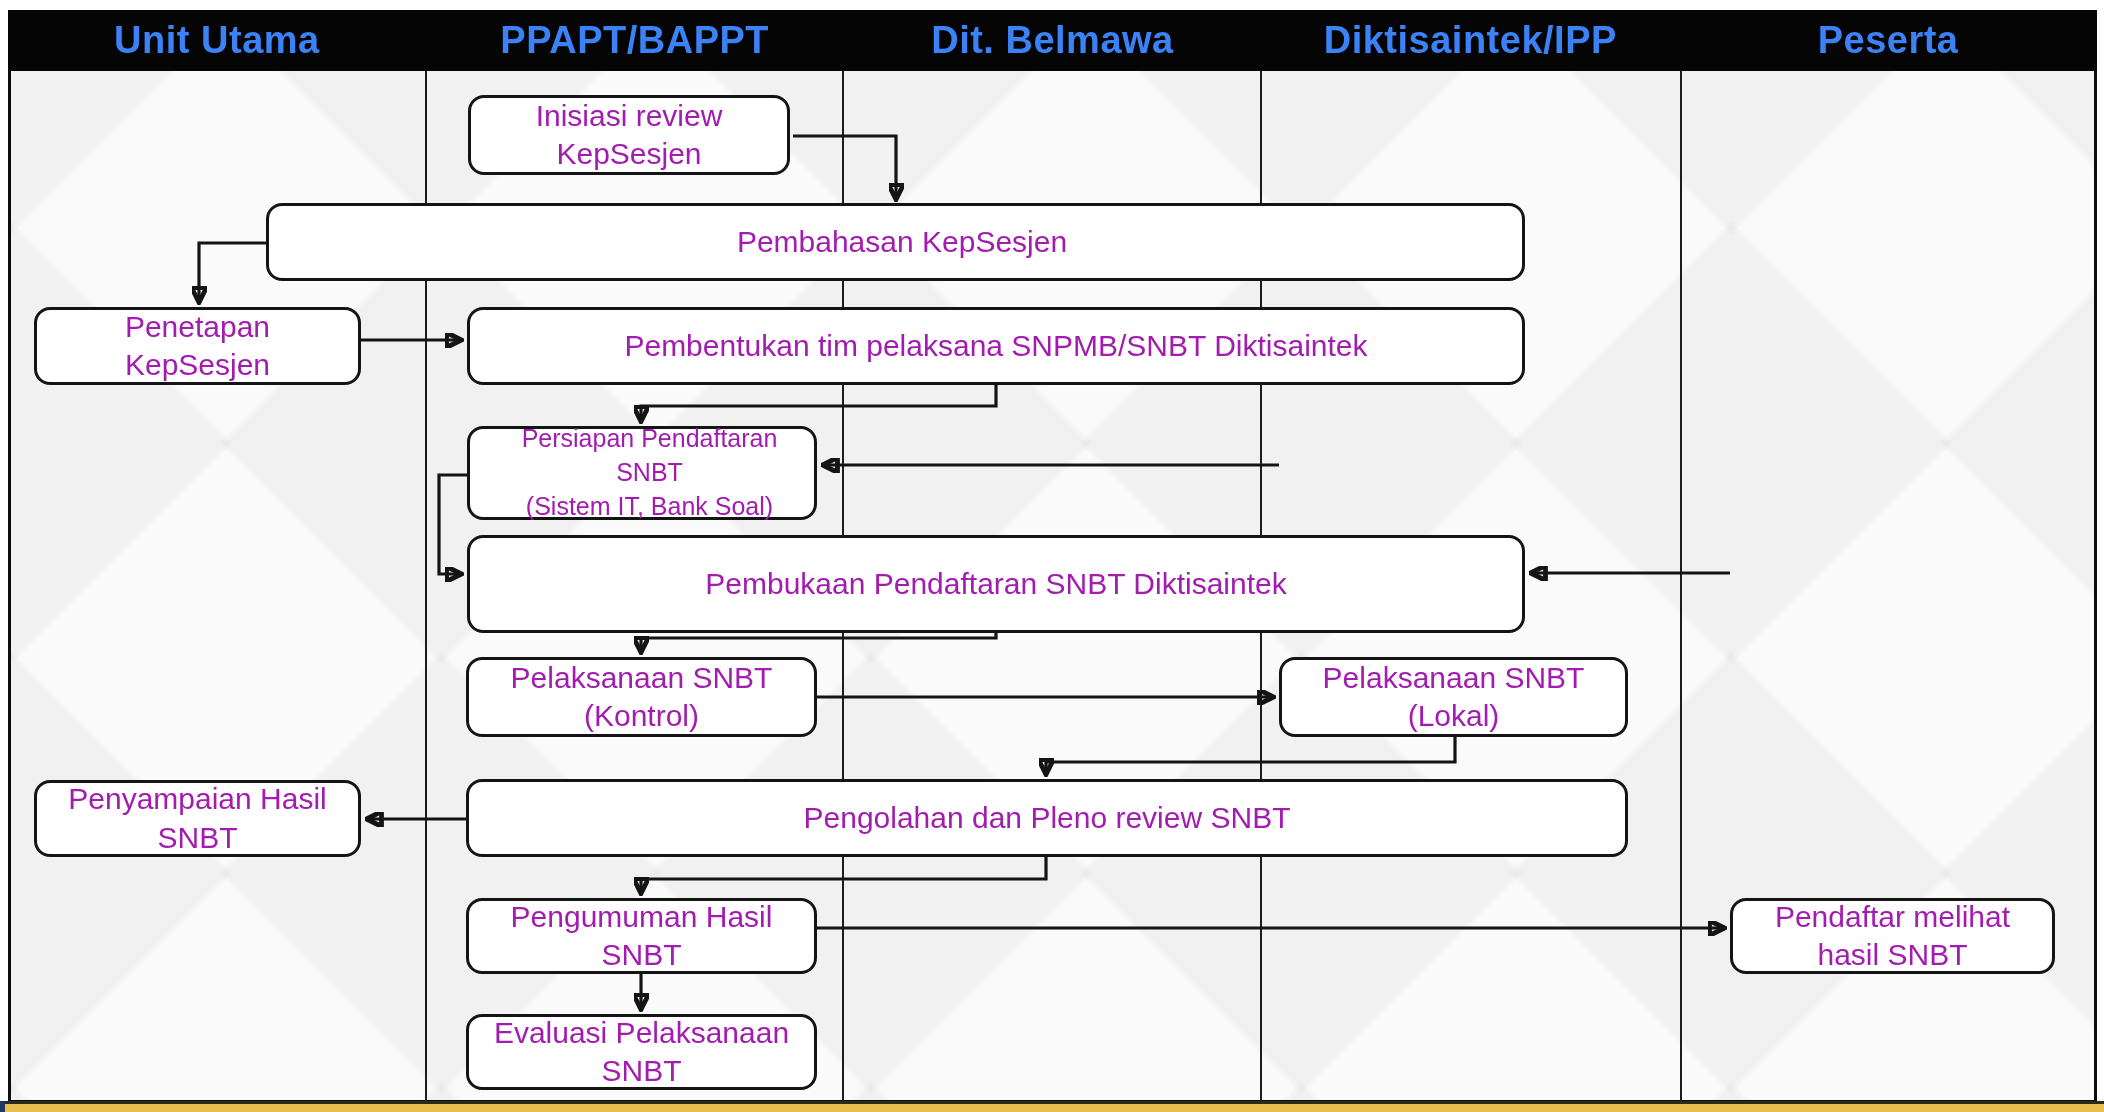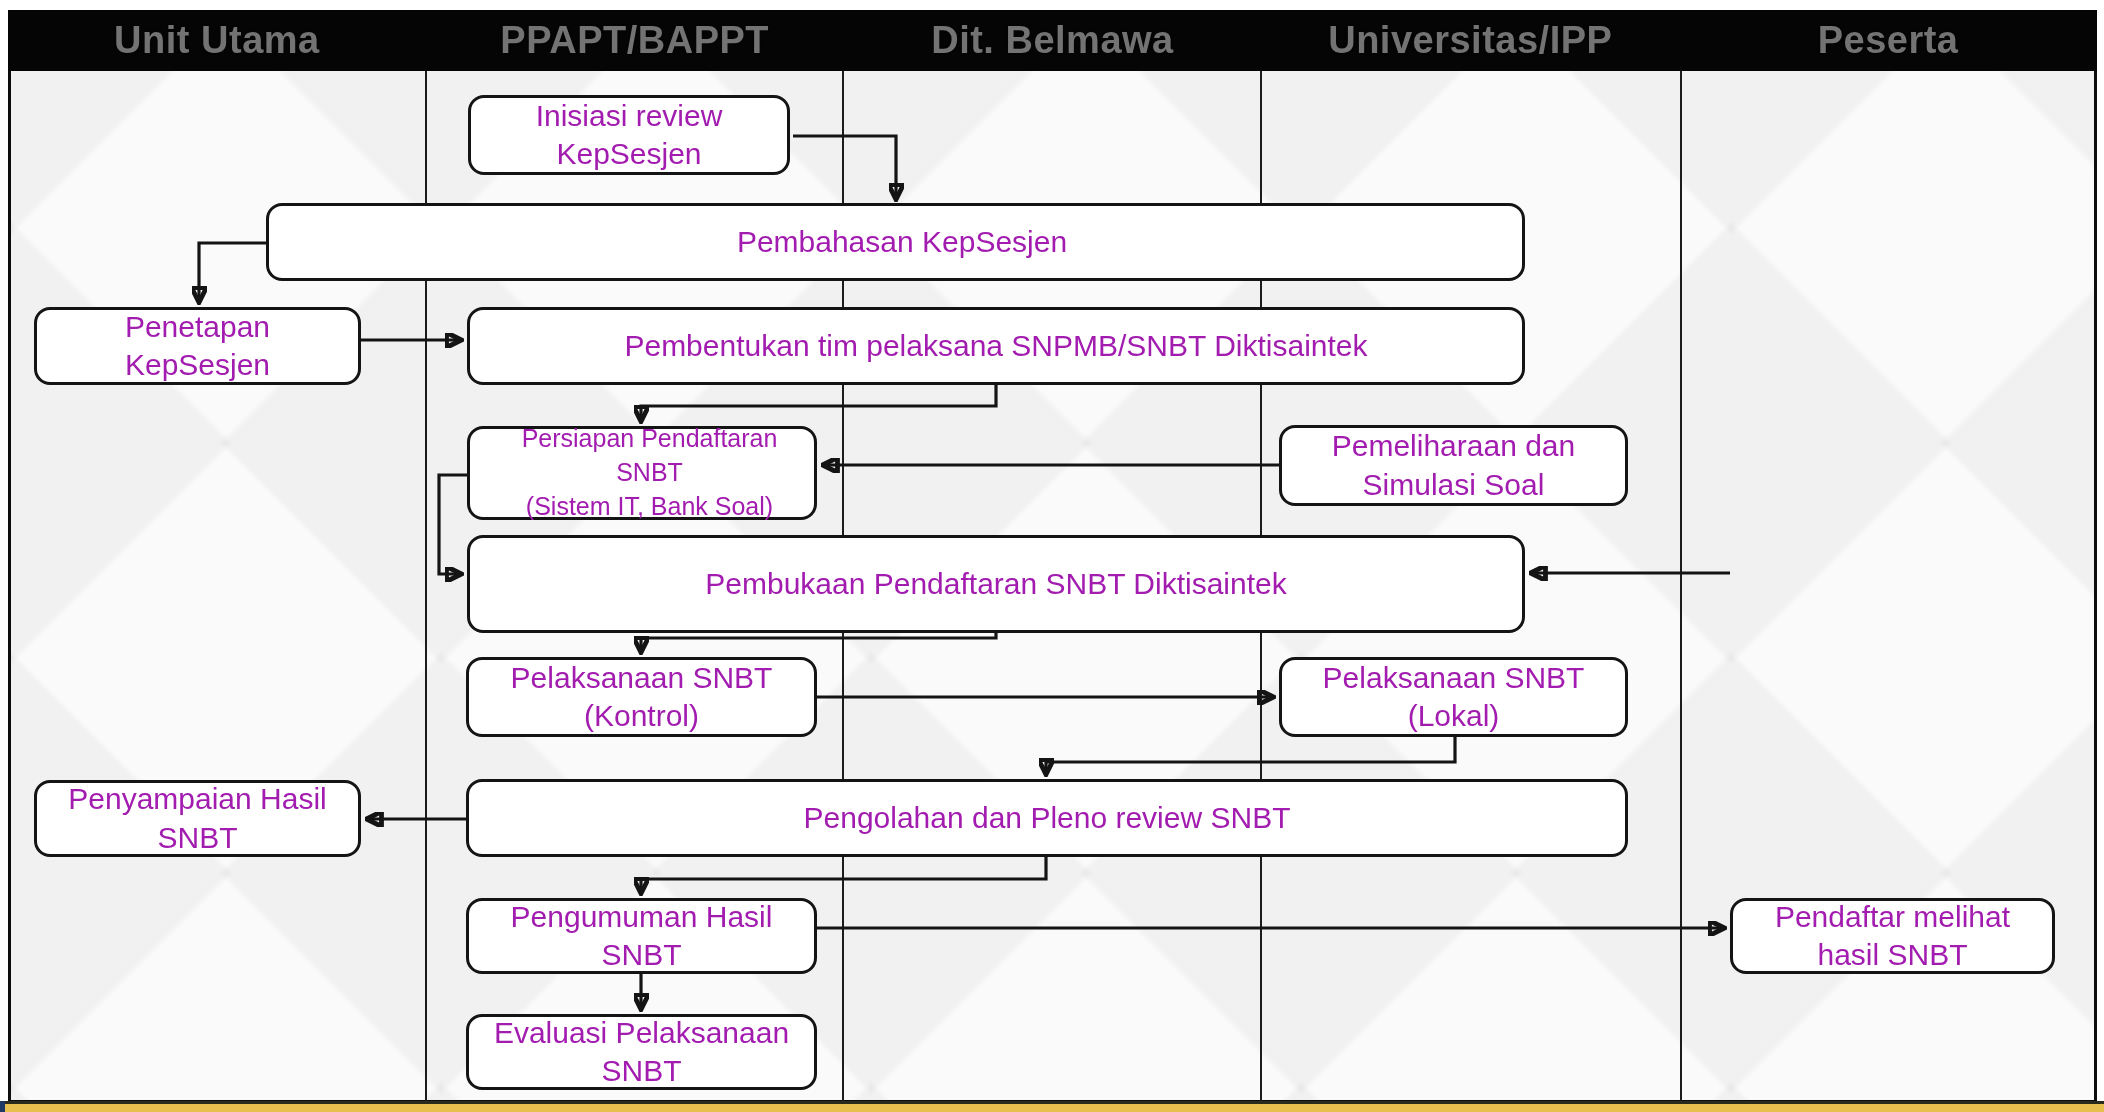--- a/index.html
+++ b/index.html
@@ -18,21 +18,21 @@
     background-size:430px 430px;
     border:3px solid #0d0d0d;
     box-sizing:border-box;
   }
   
   #lane-header{
     position:absolute;left:8px;top:10px;width:2089px;height:61px;
     background:#050505;display:flex;align-items:center;box-sizing:border-box;
   }
   .lane-title{
-    flex:1 1 0;text-align:center;color:#737373;font-weight:700;font-size:38px;
+    flex:1 1 0;text-align:center;color:#3b82f6;font-weight:700;font-size:38px;
     letter-spacing:0.5px;text-shadow:0 0 2px rgba(0,0,0,.6);
   }
   .lane-divider{
     position:absolute;top:71px;width:2px;height:1032px;background:#1c1c1c;
   }
   #divider-1{left:425px;} #divider-2{left:842px;} #divider-3{left:1260px;} #divider-4{left:1680px;}
 
   
   #arrows{position:absolute;left:0;top:0;width:2104px;height:1112px;pointer-events:none;}
   #arrows path{stroke:#141414;stroke-width:3.2;fill:none;}
@@ -55,21 +55,21 @@
 <body>
 
 <div id="stage">
 
   <div id="slide-bg"></div>
 
   <div id="lane-header">
     <div class="lane-title">Unit Utama</div>
     <div class="lane-title">PPAPT/BAPPT</div>
     <div class="lane-title">Dit. Belmawa</div>
-    <div class="lane-title">Universitas/IPP</div>
+    <div class="lane-title">Diktisaintek/IPP</div>
     <div class="lane-title">Peserta</div>
   </div>
 
   <div class="lane-divider" id="divider-1"></div>
   <div class="lane-divider" id="divider-2"></div>
   <div class="lane-divider" id="divider-3"></div>
   <div class="lane-divider" id="divider-4"></div>
 
   <svg id="arrows" viewBox="0 0 2104 1112">
     <defs>
@@ -99,22 +99,20 @@
   <div class="node" style="left:266px;top:203px;width:1259px;height:78px;padding-left:23px;">Pembahasan KepSesjen</div>
 
   <div class="node" style="left:34px;top:307px;width:327px;height:78px;">Penetapan
 KepSesjen</div>
 
   <div class="node" style="left:467px;top:307px;width:1058px;height:78px;">Pembentukan tim pelaksana SNPMB/SNBT Diktisaintek</div>
 
   <div class="node small-text" style="left:467px;top:426px;width:350px;height:94px;">Persiapan Pendaftaran SNBT
 (Sistem IT, Bank Soal)</div>
 
-  <div class="node" style="left:1279px;top:425px;width:349px;height:81px;">Pemeliharaan dan
-Simulasi Soal</div>
 
   <div class="node" style="left:467px;top:535px;width:1058px;height:98px;">Pembukaan Pendaftaran SNBT Diktisaintek</div>
 
 
   <div class="node" style="left:466px;top:657px;width:351px;height:80px;">Pelaksanaan SNBT
 (Kontrol)</div>
 
   <div class="node" style="left:1279px;top:657px;width:349px;height:80px;">Pelaksanaan SNBT
 (Lokal)</div>
 

